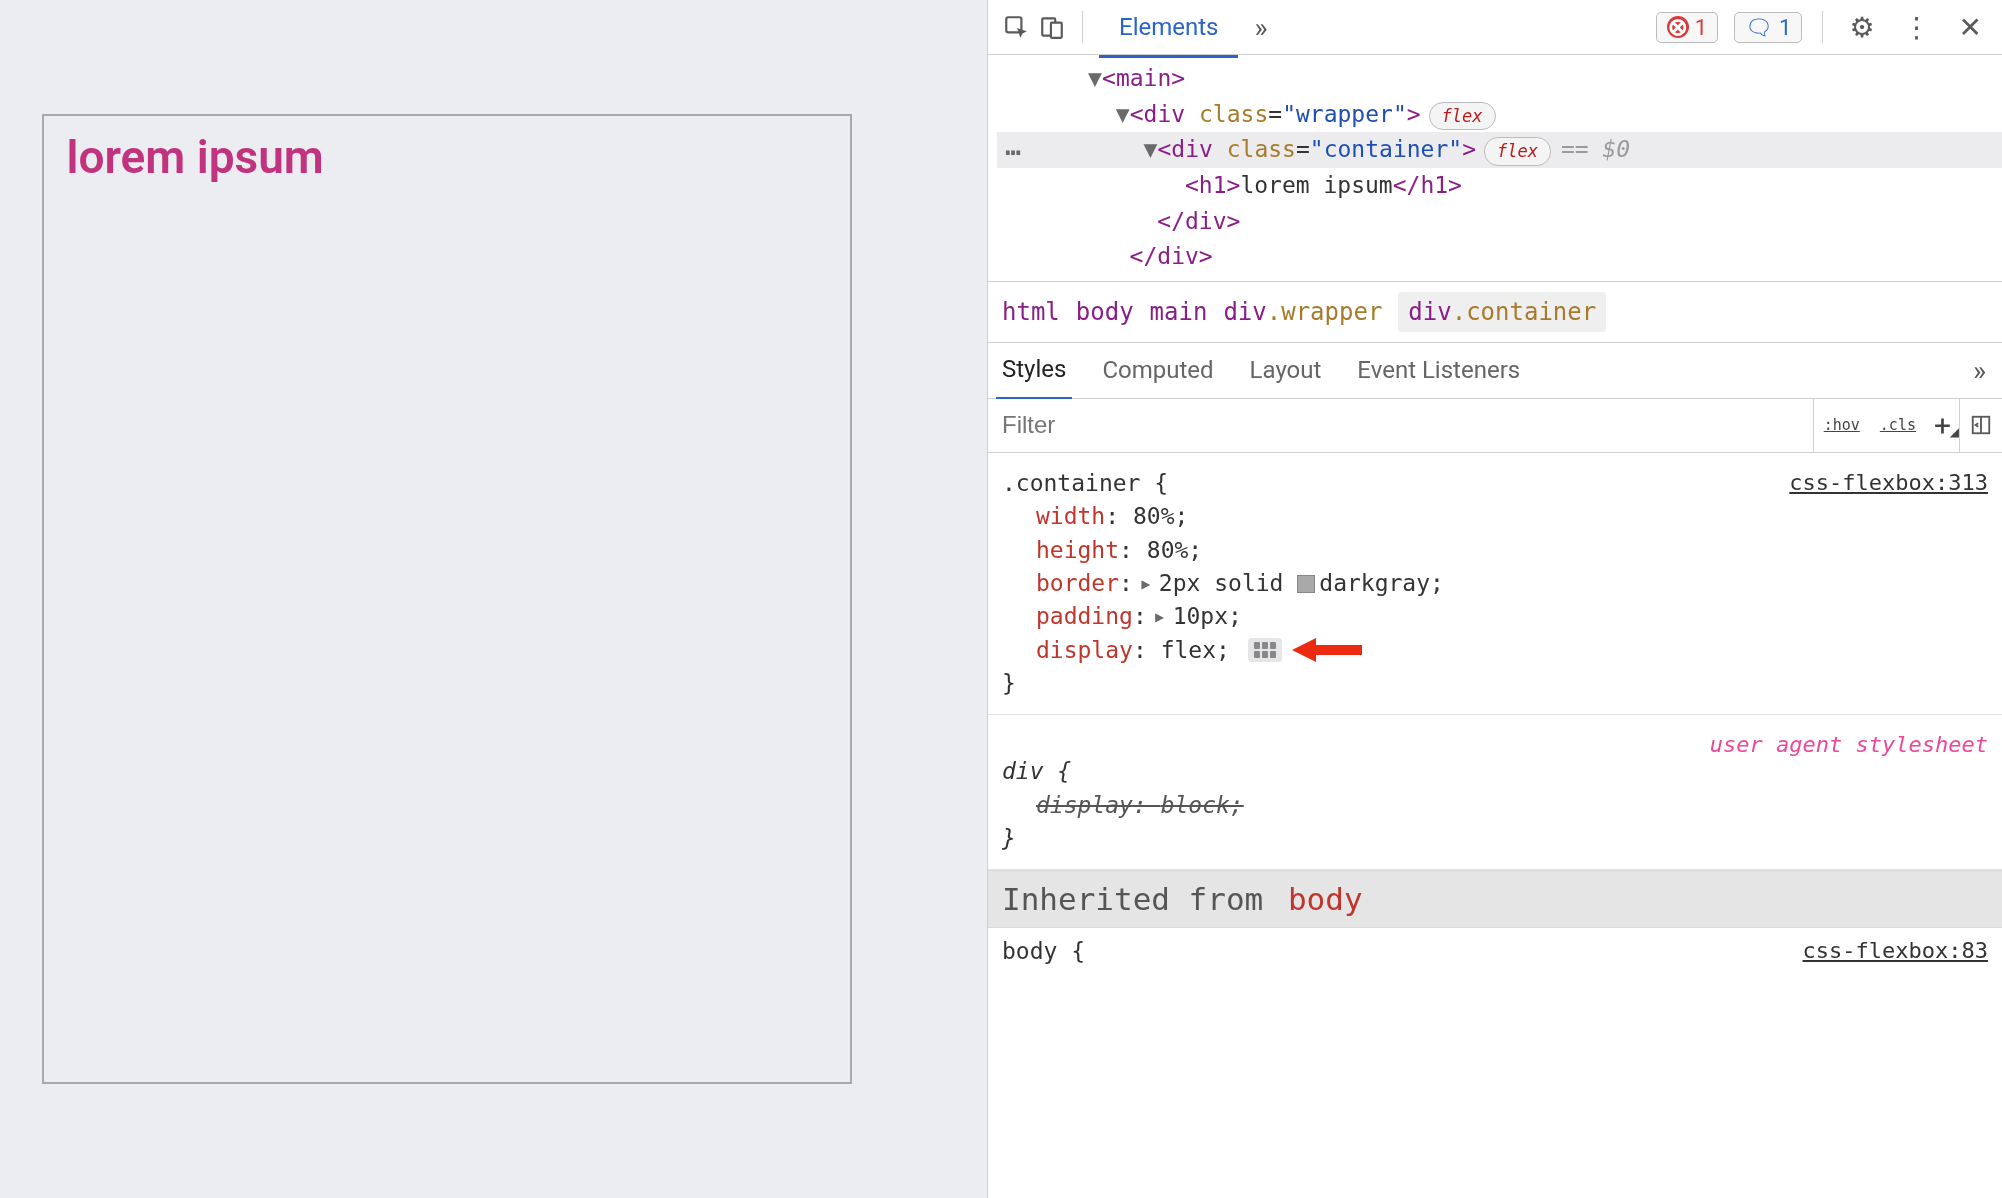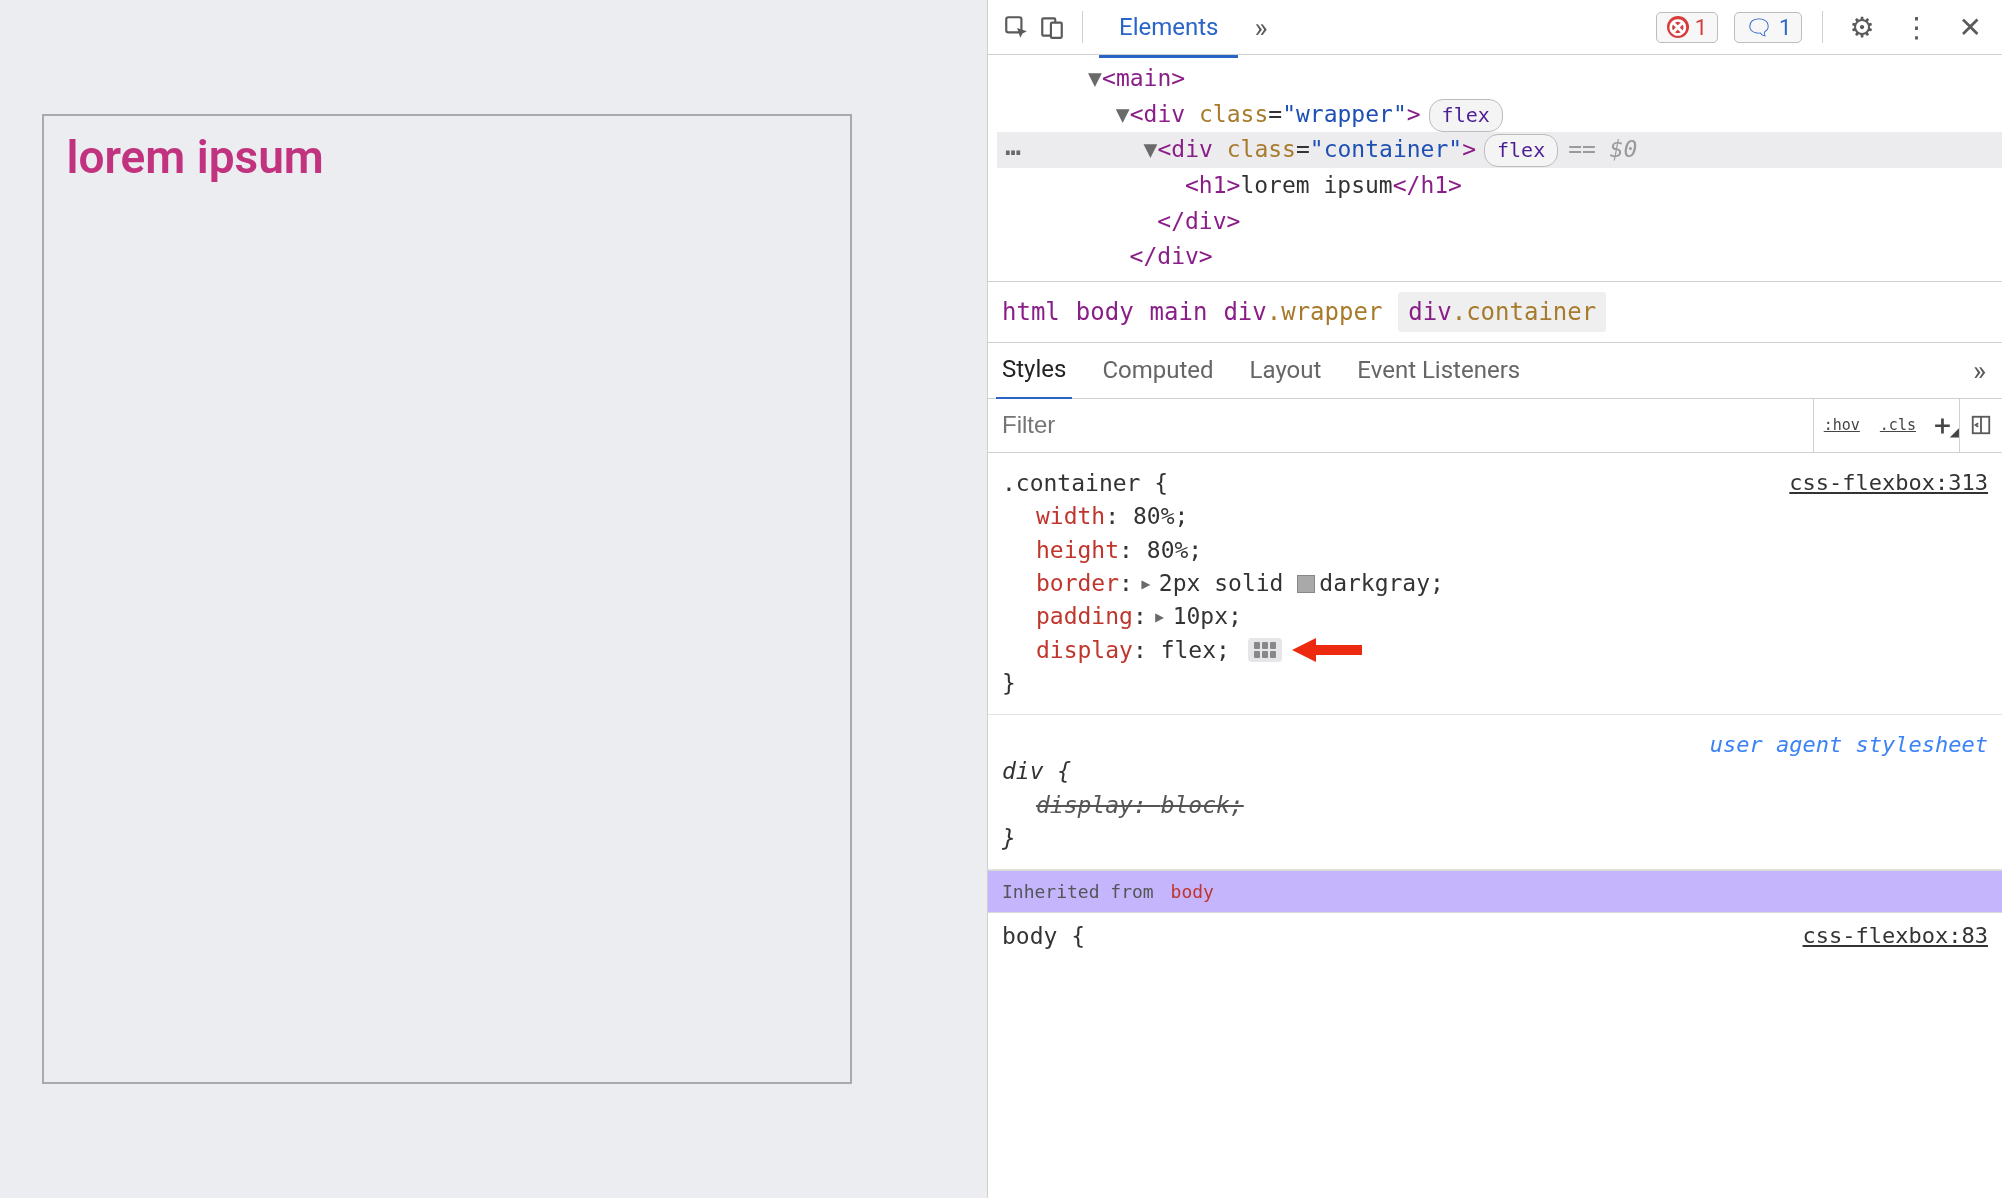--- a/index.html
+++ b/index.html
@@ -84,21 +84,21 @@
     padding: 6px 0 6px 0;
     line-height: 1.55;
   }
   .dom-tree .row { white-space: pre; padding: 0 8px; margin-left: 9px; }
   .dom-tree .tag { color: #8a1e88; }
   .dom-tree .attr { color: #a77b2b; }
   .dom-tree .attrval { color: #1e4fb3; }
   .dom-tree .tri { color: #6a6a6a; display: inline-block; width: 14px; }
   .dom-tree .flexpill {
     display: inline-block; border: 1px solid #bcbcbc; border-radius: 14px;
-    padding: 0 12px; font-size: 20px; background: #f4f4f4; color:#4c1d95; margin-left: 8px;
+    padding: 0 12px; font-size: 17px; background: #f4f4f4; color:#b91c1c; margin-left: 8px; font-style: italic;
   }
   .dom-tree .sel {
     background: #ececee;
     position: relative;
   }
   .dom-tree .sel::before {
     content: "⋯";
     position: absolute; left: 8px; color: #6a6a6a; font-size: 26px; font-weight: bold; letter-spacing: 2px;
   }
   .dom-tree .dollar { color: #9a9a9a; font-style: italic; margin-left: 10px; }
@@ -161,21 +161,21 @@
     padding: 14px 14px;
     border-bottom: 1px solid #e3e3e3;
     line-height: 1.45;
     position: relative;
   }
   .rule .selector { color: #333; }
   .rule .src {
     position: absolute; right: 14px; top: 14px;
     color: #333; text-decoration: underline; font-size: 22px;
   }
-  .rule .src.ua { text-decoration: none; font-style: italic; color: #3b82f6; }
+  .rule .src.ua { text-decoration: none; font-style: italic; color: #ec4899; }
   .rule .decl { padding-left: 34px; }
   .rule .prop { color: #c0352c; }
   .rule .val { color: #333; }
   .rule .expander { color: #6a6a6a; margin: 0 6px; }
   .rule .swatch {
     display: inline-block; width: 18px; height: 18px;
     background: #a9a9a9; border:1px solid #888; vertical-align: -2px; margin-right: 4px;
   }
   .rule .flex-editor {
     display:inline-block;
@@ -188,25 +188,25 @@
   }
   .rule .flex-editor svg { display:block; }
   .rule .strike { text-decoration: line-through; font-style: italic; color: #555; }
   .arrow-annot {
     position: absolute;
     color: #ec2a0f;
   }
   .arrow-annot svg { display:block; }
 
   .inherited {
-    background: #c4b5fd;
+    background: #e5e5e5;
     border-top: 1px solid #d9d9d9;
     border-bottom: 1px solid #d9d9d9;
     padding: 10px 14px;
-    font-size: 18px;
+    font-size: 31px;
   }
   .inherited .from { color: #555; }
   .inherited .body-sel { color: #c0352c; font-family: Menlo, monospace; margin-left: 6px;}
 
   .partial {
     padding: 10px 14px;
     font-family: Menlo, monospace;
     color: #333;
     position: relative;
   }

